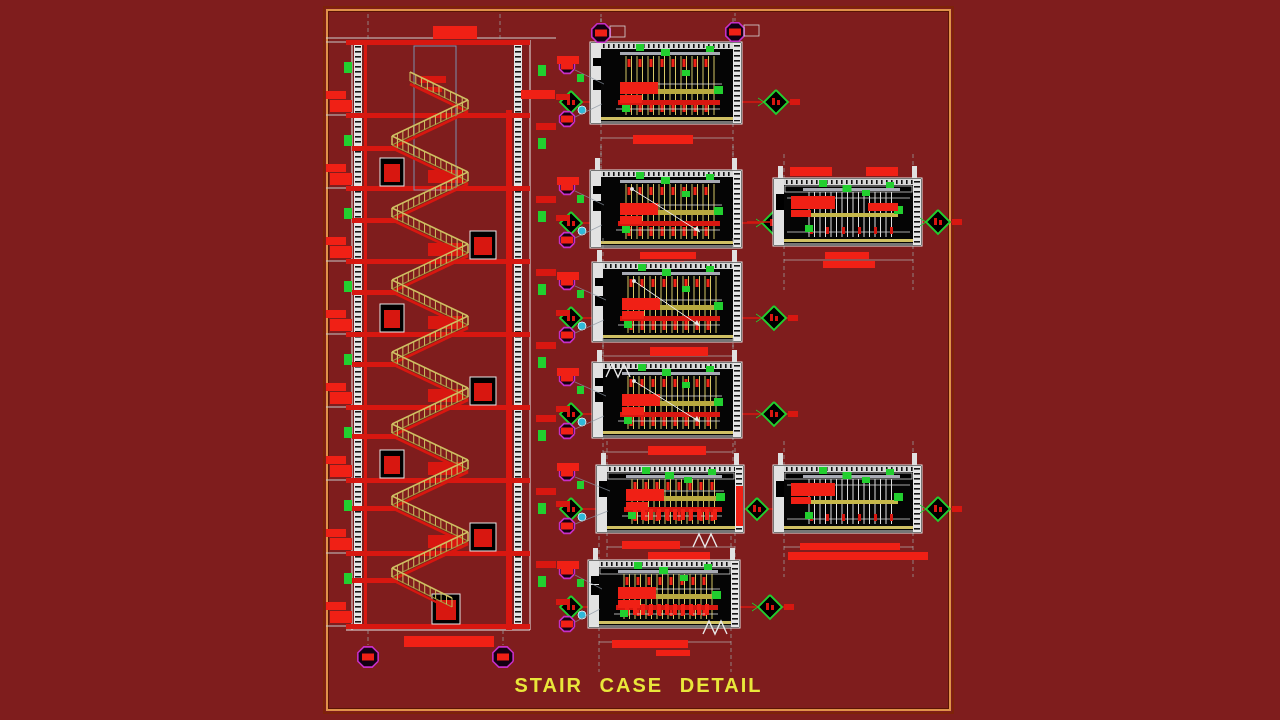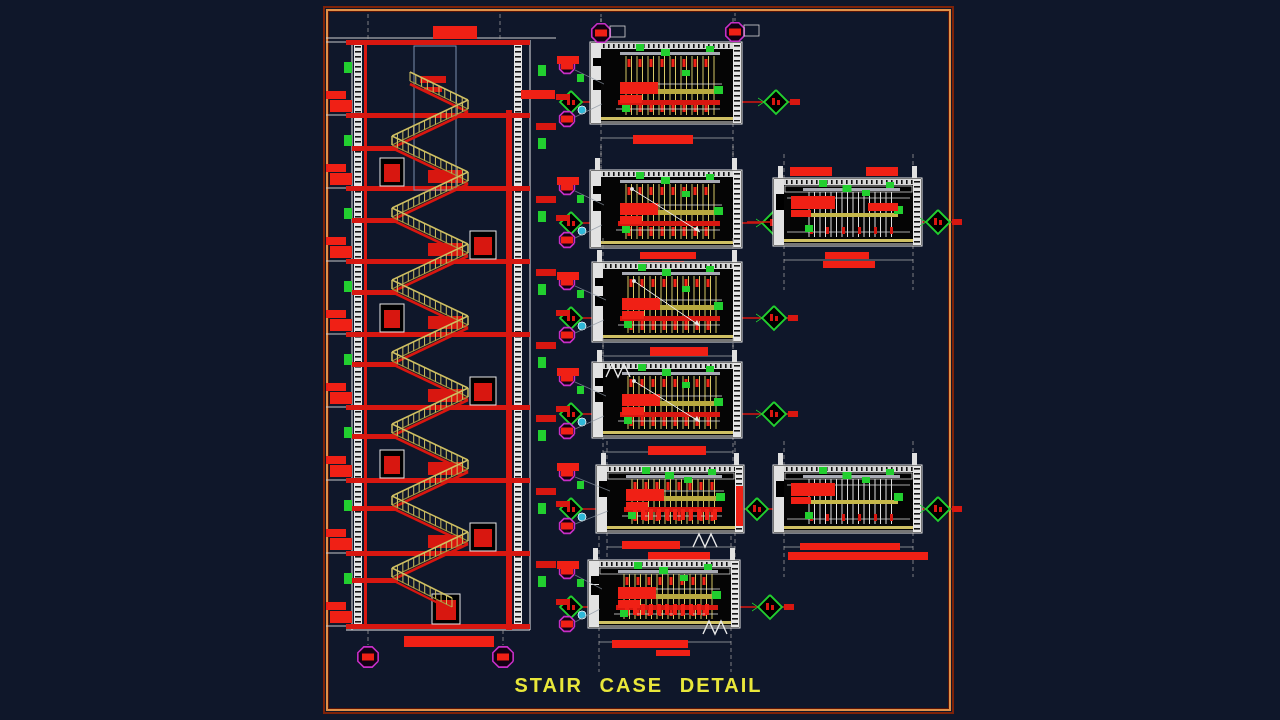--- a/index.html
+++ b/index.html
@@ -1,16 +1,16 @@
 <!DOCTYPE html>
 <html><head>
 <meta charset="utf-8">
 <style>
   html,body{margin:0;padding:0;background:#000;}
-  .stage{position:relative;width:1280px;height:720px;background:#0f172a;overflow:hidden;
+  .stage{position:relative;width:1280px;height:720px;background:#7f1d1d;overflow:hidden;
          font-family:"Liberation Sans",sans-serif;}
   .cad-frame{position:absolute;box-sizing:border-box;border:2px solid #7e2208;}
   .cad-frame .inner{position:absolute;inset:1px;border:2px solid #e0914a;box-shadow:inset 0 0 0 1px #5a1404;}
   svg.canvas{position:absolute;left:0;top:0;width:1280px;height:720px;}
   .title{position:absolute;left:323px;width:631px;top:674px;text-align:center;
          color:#e9e73a;font-weight:bold;font-size:20px;letter-spacing:2px;word-spacing:9px;
          font-family:"Liberation Sans",sans-serif;}
 </style>
 </head>
 <body>

